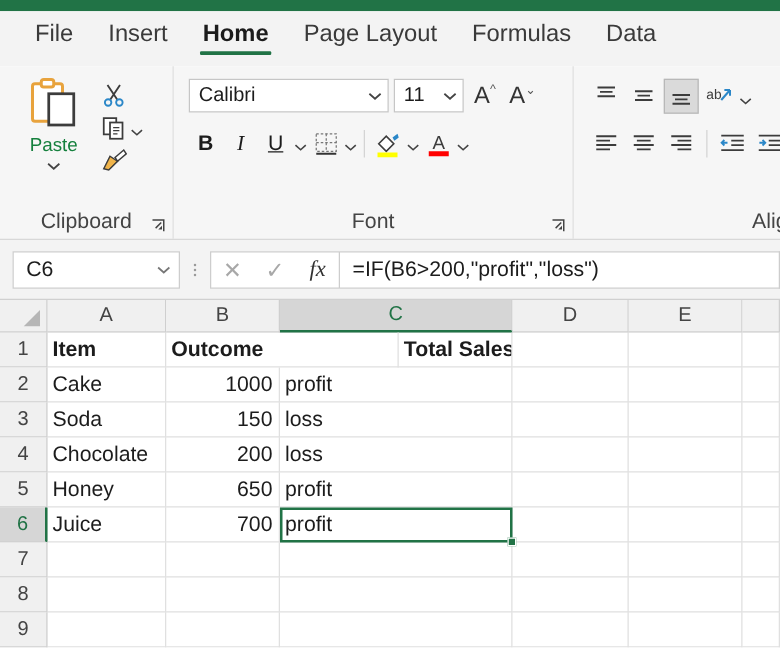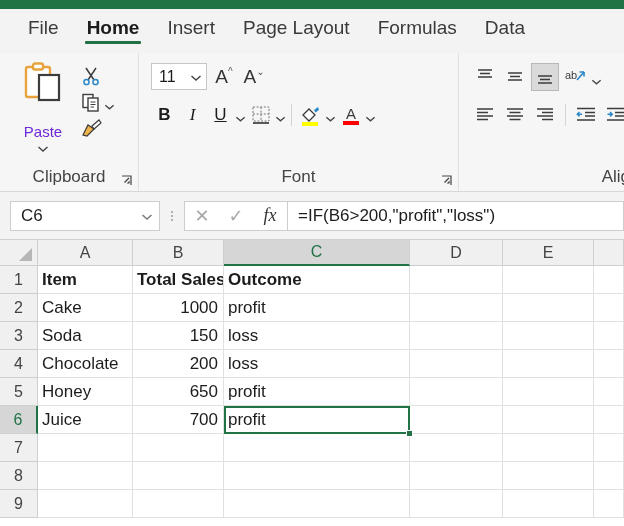--- a/index.html
+++ b/index.html
@@ -25,21 +25,21 @@
   .group{position:relative;height:138px;box-sizing:border-box;padding-top:6px;}
   .group + .group{border-left:1px solid #e0e0e0;}
   .grp-label{position:absolute;bottom:4px;left:0;right:0;text-align:center;font-size:17px;color:#444;}
   .grp-launch{position:absolute;bottom:5px;right:6px;width:11px;height:11px;}
   .grp-launch svg{display:block;}
 
   
   .g-clip{width:138px;}
   .paste-wrap{position:absolute;left:10px;top:8px;width:66px;text-align:center;}
   .paste-ico{width:46px;height:44px;margin:0 auto;position:relative;}
-  .paste-label{font-size:15px;color:#6d28d9;margin-top:19px;line-height:1.05;}
+  .paste-label{font-size:15px;color:#15803d;margin-top:4px;line-height:1.05;}
   .paste-caret{margin-top:-1px;}
   .clip-side{position:absolute;left:78px;top:10px;width:58px;}
   .cbtn{display:flex;align-items:center;height:26px;}
   .cbtn .ic{width:26px;height:24px;display:flex;align-items:center;justify-content:center;}
   .caret{display:inline-block;width:11px;height:11px;}
 
   
   .g-font{width:320px;}
   .font-row1{position:absolute;left:12px;top:10px;display:flex;align-items:center;gap:4px;}
   .combo{height:27px;background:#fff;border:1px solid #c6c6c6;display:flex;align-items:center;box-sizing:border-box;padding:0 4px 0 7px;}
@@ -56,21 +56,21 @@
 
   
   .g-align{width:166px;padding-left:32px;}
   .al-row1{position:absolute;left:12px;top:10px;display:flex;align-items:center;gap:2px;}
   .al-row2{position:absolute;left:12px;top:48px;display:flex;align-items:center;gap:2px;}
   .abtn{width:28px;height:28px;display:flex;align-items:center;justify-content:center;box-sizing:border-box;}
   .abtn.sel{background:#dadada;border:1px solid #b8b8b8;}
 
   
   .fbar{height:48px;background:#f3f3f3;display:flex;align-items:center;padding:0 0 0 10px;box-sizing:border-box;border-bottom:1px solid #d0d0d0;}
-  .namebox{width:150px;height:30px;background:#fff;border:1px solid #cdcdcd;display:flex;align-items:center;padding:0 6px 0 10px;box-sizing:border-box;}
+  .namebox{width:134px;height:30px;background:#fff;border:1px solid #cdcdcd;display:flex;align-items:center;padding:0 6px 0 10px;box-sizing:border-box;}
   .namebox .nv{flex:1;font-size:17px;color:#1c1c1c;}
   .dots{width:24px;display:flex;flex-direction:column;align-items:center;gap:2px;}
   .dots i{width:2px;height:2px;background:#9a9a9a;display:block;border-radius:50%;}
   .fx-group{display:flex;align-items:center;height:30px;background:#fff;border:1px solid #cdcdcd;box-sizing:border-box;}
   .fx-btn{width:34px;height:28px;display:flex;align-items:center;justify-content:center;font-size:18px;color:#a8a8a8;}
   .fx-btn.fx{font-family:"Liberation Serif",serif;font-style:italic;color:#333;font-size:18px;}
   .formula-in{flex:1;height:30px;background:#fff;border:1px solid #cdcdcd;border-left:none;box-sizing:border-box;display:flex;align-items:center;padding-left:10px;margin-right:0;}
   .formula-in .fv{font-size:17px;color:#1c1c1c;white-space:nowrap;}
 
   
@@ -96,22 +96,22 @@
 </style>
 </head>
 <body>
 
 <div class="app">
 
   <div class="titlebar"></div>
 
   <div class="tabstrip">
     <div class="tab">File</div>
+    <div class="tab">Insert</div>
     <div class="tab active">Home</div>
-    <div class="tab">Insert</div>
     <div class="tab">Page Layout</div>
     <div class="tab">Formulas</div>
     <div class="tab">Data</div>
   </div>
 
   <div class="ribbon">
 
     <div class="group g-clip">
       <div class="paste-wrap">
         <div class="paste-ico">
@@ -168,20 +168,28 @@
         <svg width="11" height="11" viewBox="0 0 11 11">
             <path d="M1 1 H10 V10" fill="none" stroke="#444" stroke-width="1.2"></path>
             <path d="M3.5 7.5 L8 3" stroke="#444" stroke-width="1.2"></path>
             <path d="M8.6 8.6 L5.6 8.6 L8.6 5.6 Z" fill="#444"></path>
           </svg>
       </div>
     </div>
 
     <div class="group g-font">
       <div class="font-row1">
+        <div class="combo fontname">
+          <span class="cv">Calibri</span>
+          <span>
+            <svg width="12" height="8" viewBox="0 0 12 8">
+                <path d="M1.5 2 L6 6 L10.5 2" fill="none" stroke="#444" stroke-width="1.4"></path>
+              </svg>
+          </span>
+        </div>
         <div class="combo fontsize">
           <span class="cv">11</span>
           <span>
             <svg width="12" height="8" viewBox="0 0 12 8">
                 <path d="M1.5 2 L6 6 L10.5 2" fill="none" stroke="#444" stroke-width="1.4"></path>
               </svg>
           </span>
         </div>
         <div class="sizebtn">
           <span>A</span>
@@ -364,22 +372,22 @@
         <div class="rowh sel">6</div>
         <div class="rowh">7</div>
         <div class="rowh">8</div>
         <div class="rowh">9</div>
       </div>
 
       <div class="cells">
 
         <div class="grow">
           <div class="cell bold clip" style="width:95px">Item</div>
+          <div class="cell bold" style="width:186px">Outcome</div>
           <div class="cell bold clip" style="width:91px">Total Sales</div>
-          <div class="cell bold" style="width:186px">Outcome</div>
           <div class="cell" style="width:93px"></div>
           <div class="cell" style="width:91px"></div>
           <div class="cell" style="width:30px"></div>
         </div>
 
         <div class="grow">
           <div class="cell" style="width:95px">Cake</div>
           <div class="cell num" style="width:91px">1000</div>
           <div class="cell" style="width:186px">profit</div>
           <div class="cell" style="width:93px"></div>

